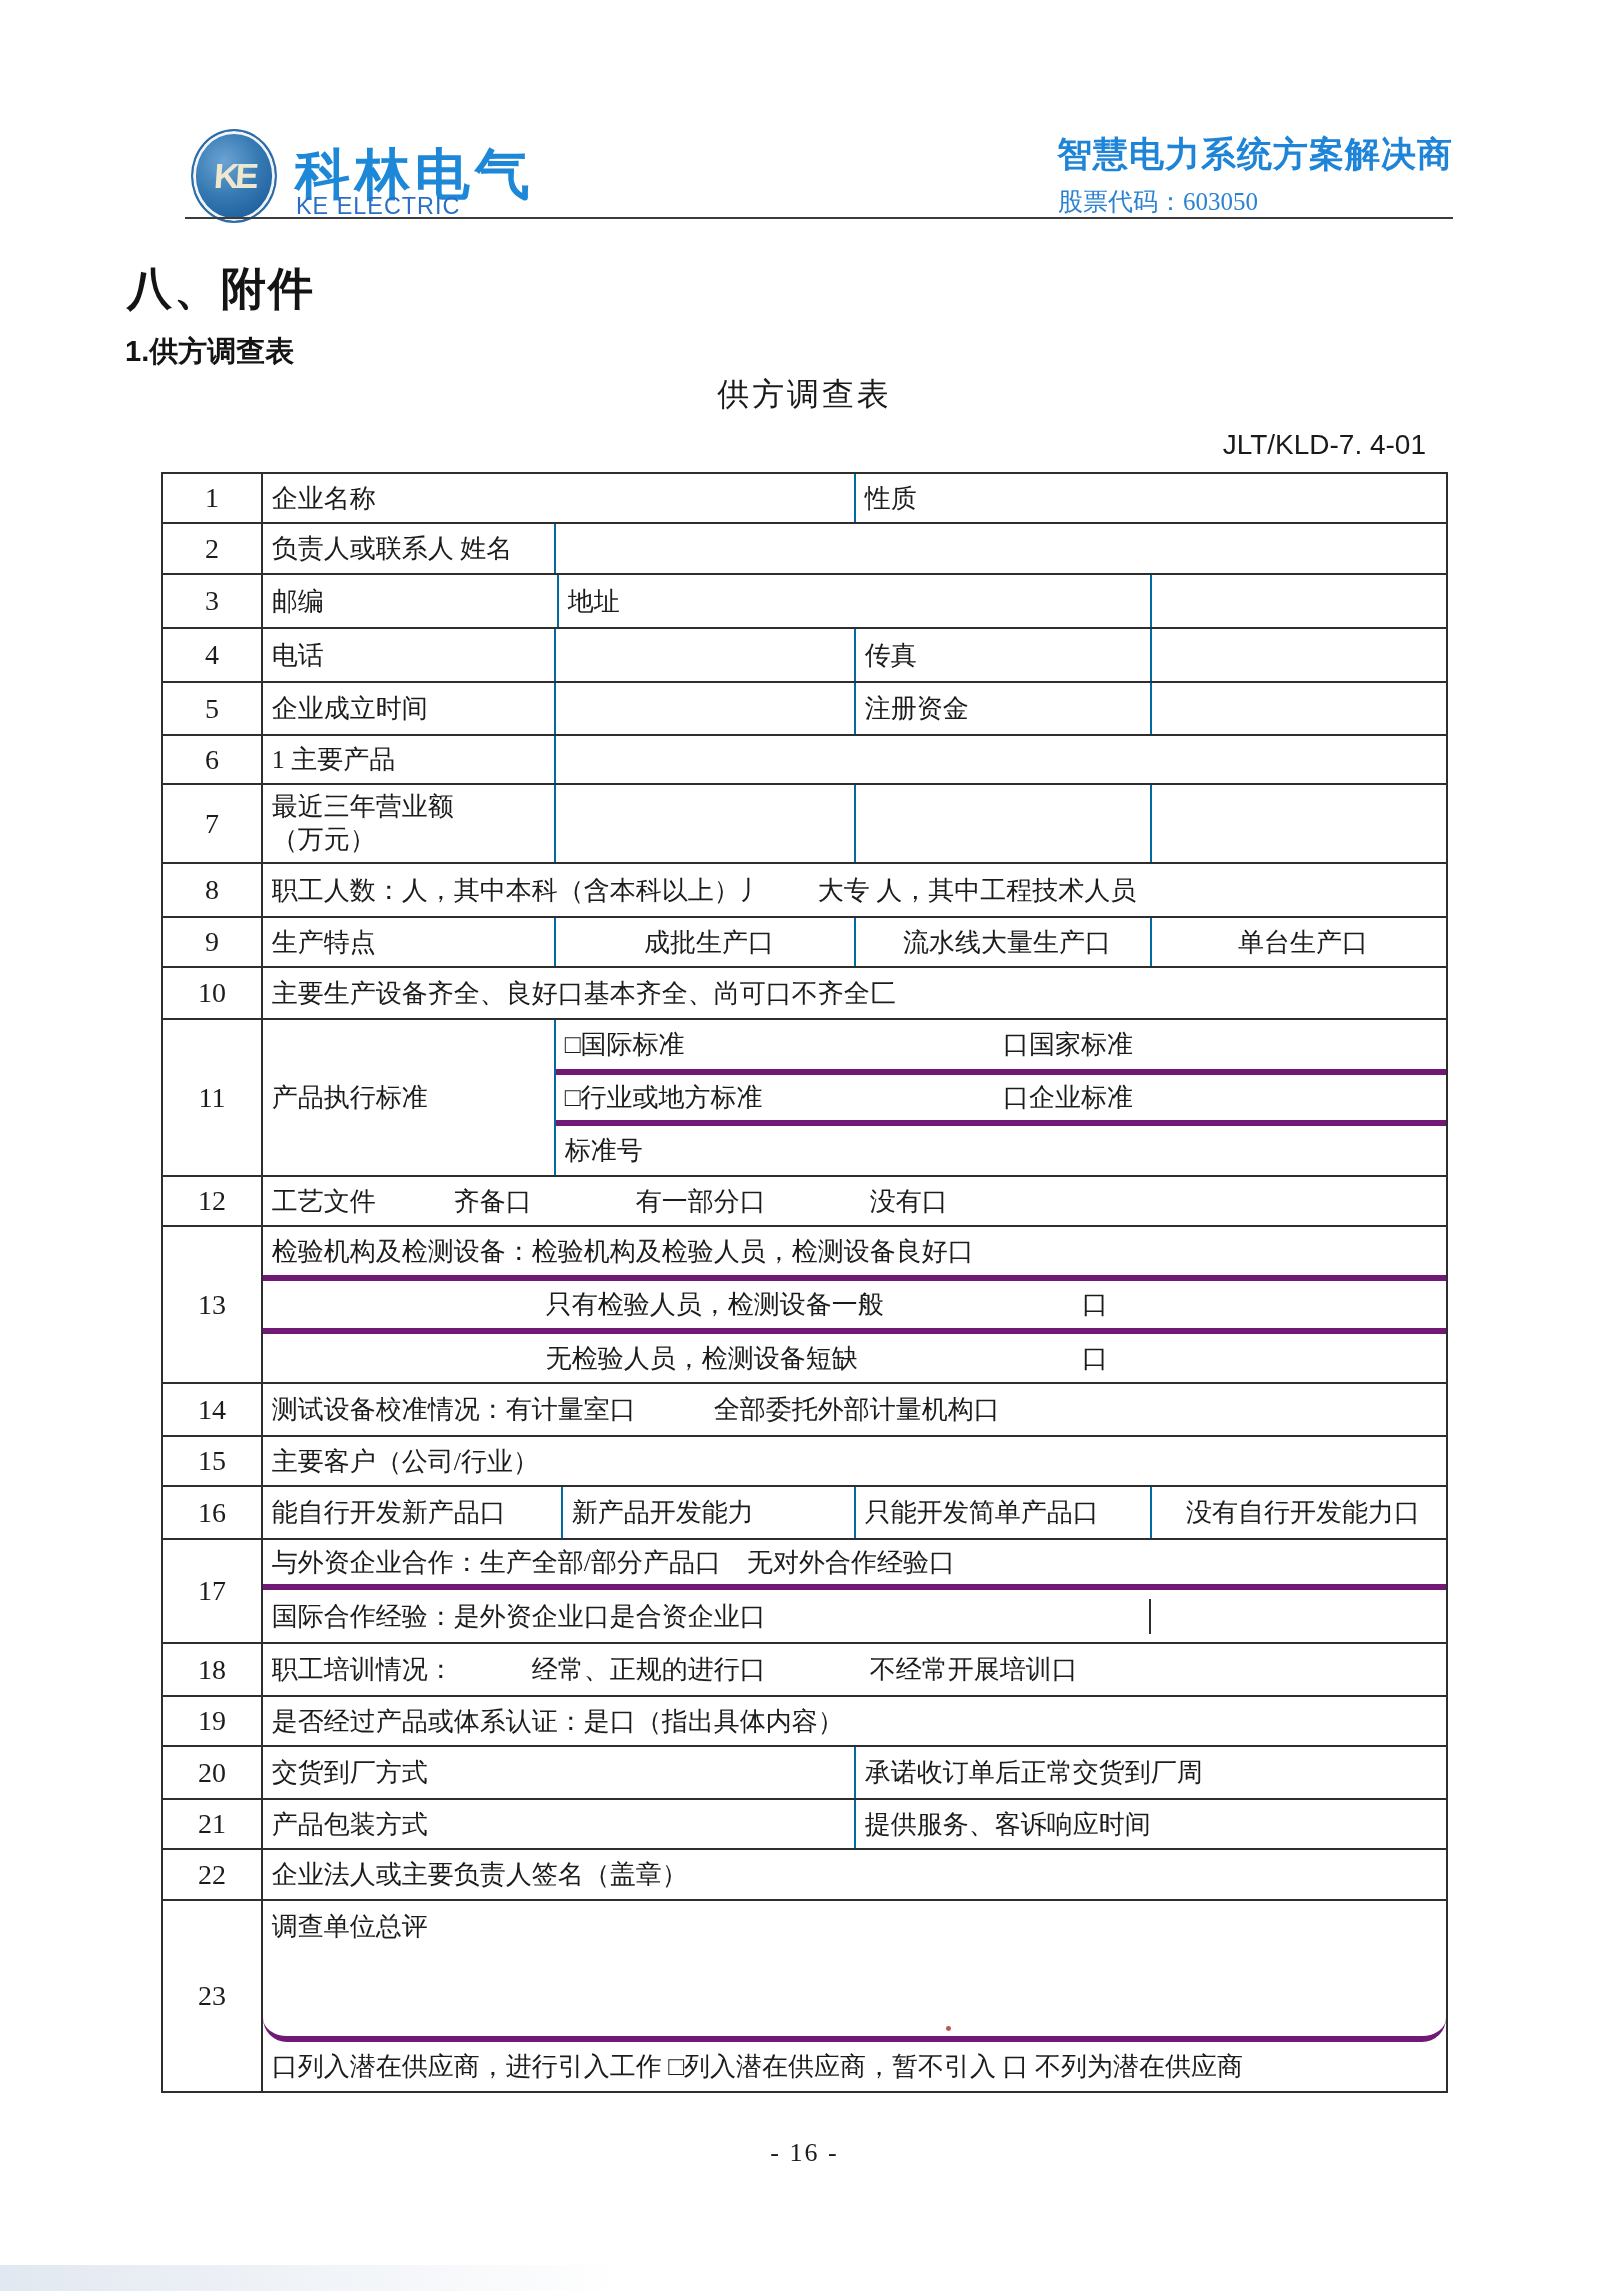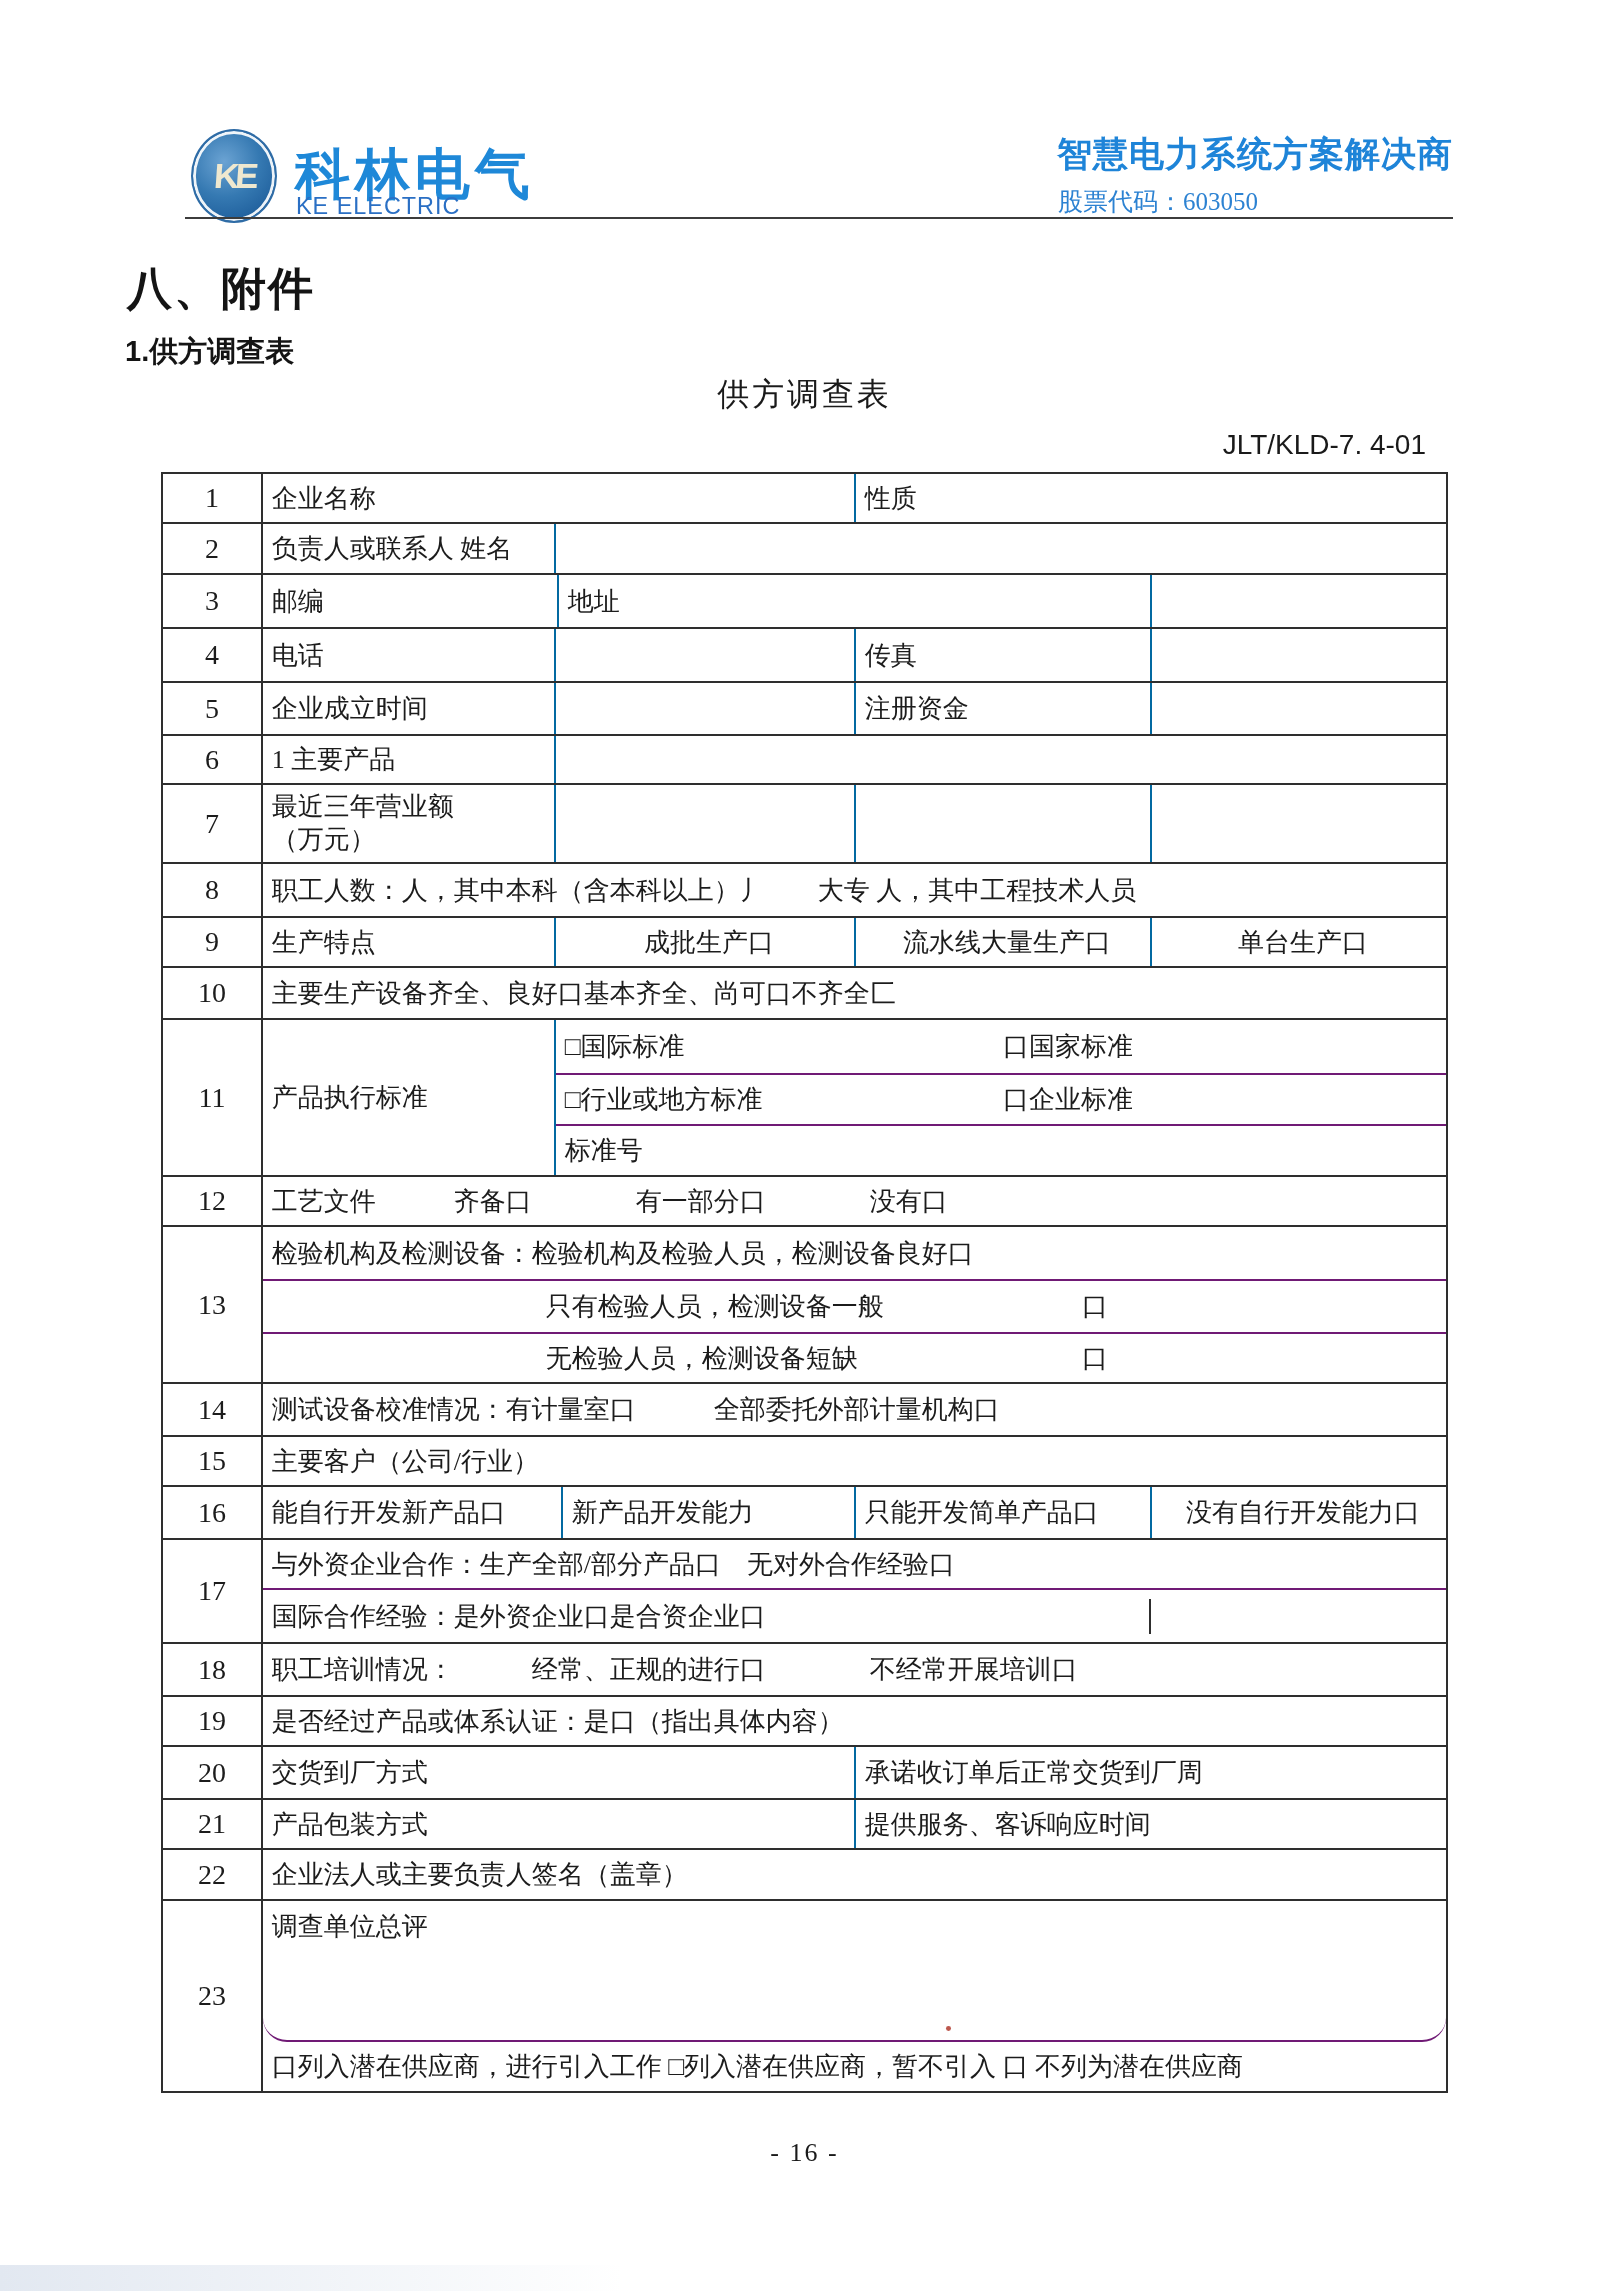--- a/index.html
+++ b/index.html
@@ -88,21 +88,21 @@
   }
   .br{ border-right:2px solid #0369a1; }
   .w300{ flex:0 0 293px; } .w308{ flex:0 0 300px; }
   .w303{ flex:0 0 296px; } .w608{ flex:0 0 593px; }
   .fill{ flex:1 1 auto; }
   .ctr{ justify-content:center; padding-left:8px; }
   .two-line{ flex-direction:column; align-items:flex-start; justify-content:center; line-height:1.25; }
   .subcol{ flex:1 1 auto; display:flex; flex-direction:column; }
   .sub{
     position:relative; display:flex; align-items:center; padding-left:8.8px;
-    border-bottom:2px solid #701a75; white-space:nowrap; overflow:hidden;
+    border-bottom:6px solid #701a75; white-space:nowrap; overflow:hidden;
   }
   .sub:last-child{ border-bottom:none; }
   .abs458{ position:absolute; left:447px; }
   .ind290{ margin-left:274px; }
   .abs840{ position:absolute; left:819px; }
   .r17a-left{ flex:0 0 888px; border-right:2px solid #2e2e2e;
     display:flex; align-items:center; padding-left:8.8px; }
   .r23-main{
     position:relative; flex-direction:column; align-items:flex-start;
     justify-content:flex-start; padding-top:7.8px;border-radius:24px;

